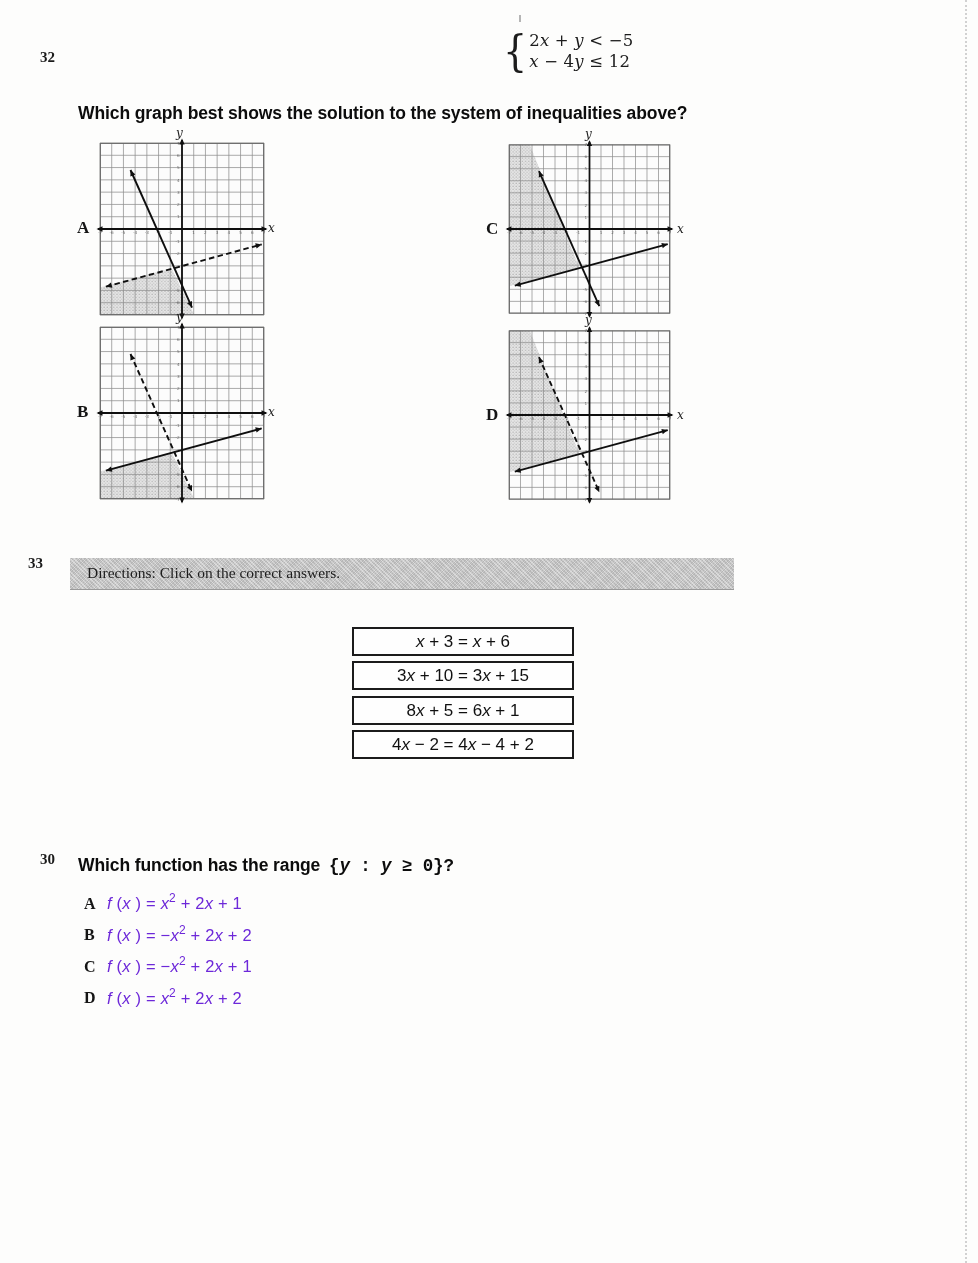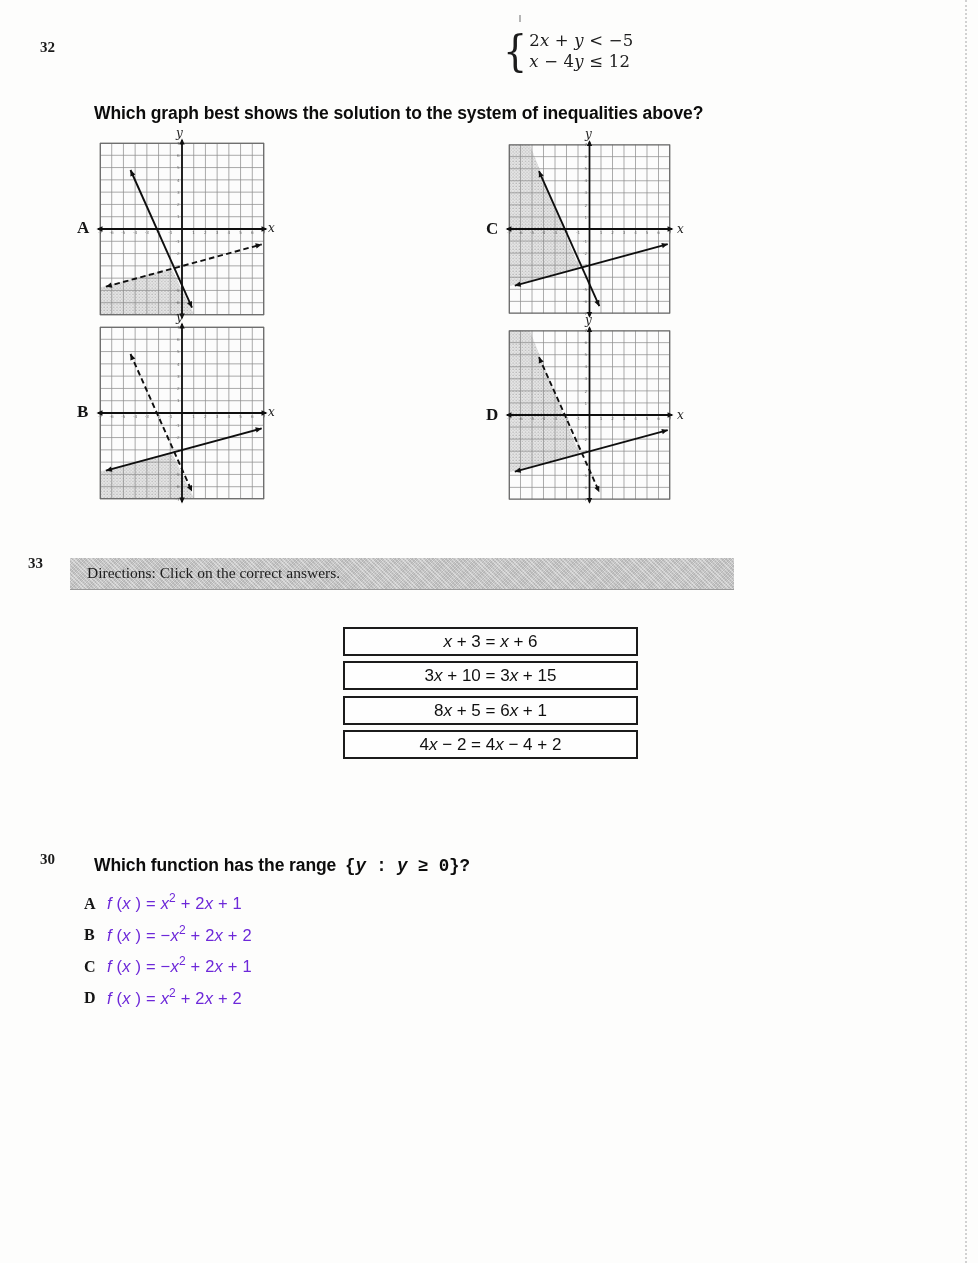--- a/index.html
+++ b/index.html
@@ -1,21 +1,21 @@
 <!DOCTYPE html>
 <html><head>
 <meta charset="utf-8">
 <style>
   html,body{margin:0;padding:0;background:#e9e9e9;}
   .page{position:relative;width:978px;height:1263px;background:#fdfdfc;overflow:hidden;
         font-family:"Liberation Sans",sans-serif;color:#111;}
   .qnum{position:absolute;font-family:"Liberation Serif",serif;font-weight:bold;
         font-size:15px;color:#1a1a1a;}
   .prompt{position:absolute;font-weight:bold;font-size:17.5px;letter-spacing:-0.1px;
-        color:#0c0c0c;white-space:nowrap;margin-left:16px;}
+        color:#0c0c0c;white-space:nowrap;}
   
   .sys{position:absolute;left:503px;top:28px;display:flex;align-items:center;
        font-family:"DejaVu Serif",serif;color:#1c1c1c;}
   .sys .brace{font-size:38px;font-weight:400;line-height:46px;margin-right:2px;
        transform:scaleY(1.12);}
   .sys .lines{font-size:16.5px;line-height:21.5px;letter-spacing:0.2px;}
   .sys i,.eq-box i,.formula i,.pm i{font-style:italic;}
   
   .graph-cell{position:absolute;width:212px;height:198px;}
   .g-label{position:absolute;left:7px;top:93px;font-family:"Liberation Serif",serif;
@@ -26,21 +26,21 @@
   .ax-lab.x{left:198px;top:96px;}
   .graph-svg{position:absolute;left:30px;top:18px;overflow:visible;}
   
   .dir-bar{position:absolute;left:70px;top:558px;width:664px;height:31px;
        background-color:#c8c8c8;
        background-image:repeating-linear-gradient(45deg,rgba(255,255,255,.38) 0 1px,transparent 1px 3px),
                         repeating-linear-gradient(-45deg,rgba(0,0,0,.09) 0 1px,transparent 1px 2px);
        border-bottom:1px solid #9a9a9a;}
   .dir-text{font-family:"Liberation Serif",serif;font-size:15.5px;line-height:30px;
        padding-left:17px;color:#1d1d1d;}
-  .eq-list{position:absolute;left:343px;top:627px;width:295px;}
+  .eq-list{position:absolute;left:352px;top:627px;width:222px;}
   .eq-box{height:25px;line-height:25px;border:2px solid #1b1b1b;margin-bottom:5.4px;
        text-align:center;font-size:17px;background:#fefefe;color:#101010;cursor:pointer;}
   sup{font-size:12px;}
   
   .choices{position:absolute;left:84px;top:891px;}
   .choice{display:flex;align-items:baseline;height:31.5px;}
   .choice .letter{font-family:"Liberation Serif",serif;font-weight:bold;font-size:16px;
        width:23px;color:#151515;}
   .formula{font-size:16.5px;color:#6d28d9;letter-spacing:0.2px;}
   .pm{margin-left:4px;font-family:Liberation Mono, monospace;}
@@ -51,21 +51,21 @@
        border-left:2px dotted #c3c3c3;opacity:.75;}
 </style>
 </head>
 <body>
 
 <div class="page">
 
   <div class="artifact-tick"></div>
   <div class="artifact-line"></div>
 
-  <span class="qnum" style="left:40px;top:39px;">32</span>
+  <span class="qnum" style="left:40px;top:49px;">32</span>
 
   <div class="sys">
     <span class="brace">{</span>
     <div class="lines">
       <div>2<i>x</i> + <i>y</i> &lt; −5</div>
       <div><i>x</i> − 4<i>y</i> ≤ 12</div>
     </div>
   </div>
 
   <div class="prompt" style="left:78px;top:103px;">Which graph best shows the solution to the system of inequalities above?</div>

